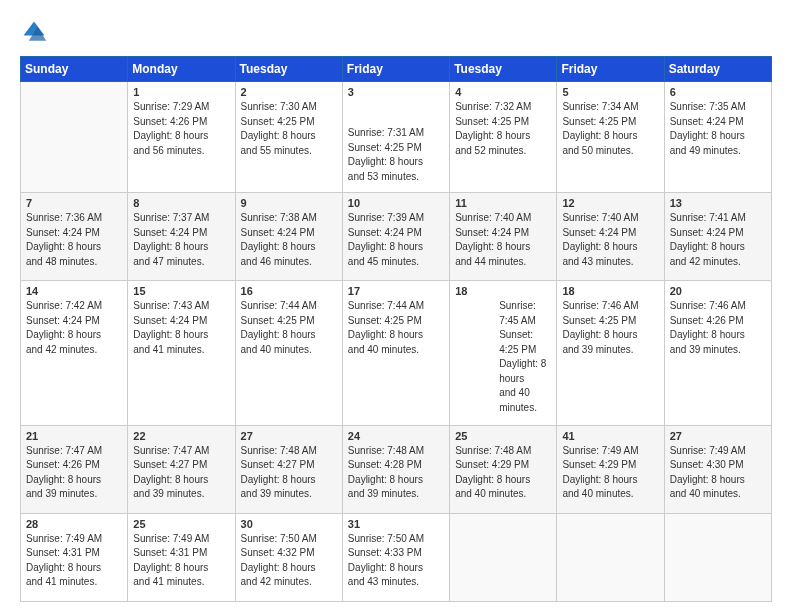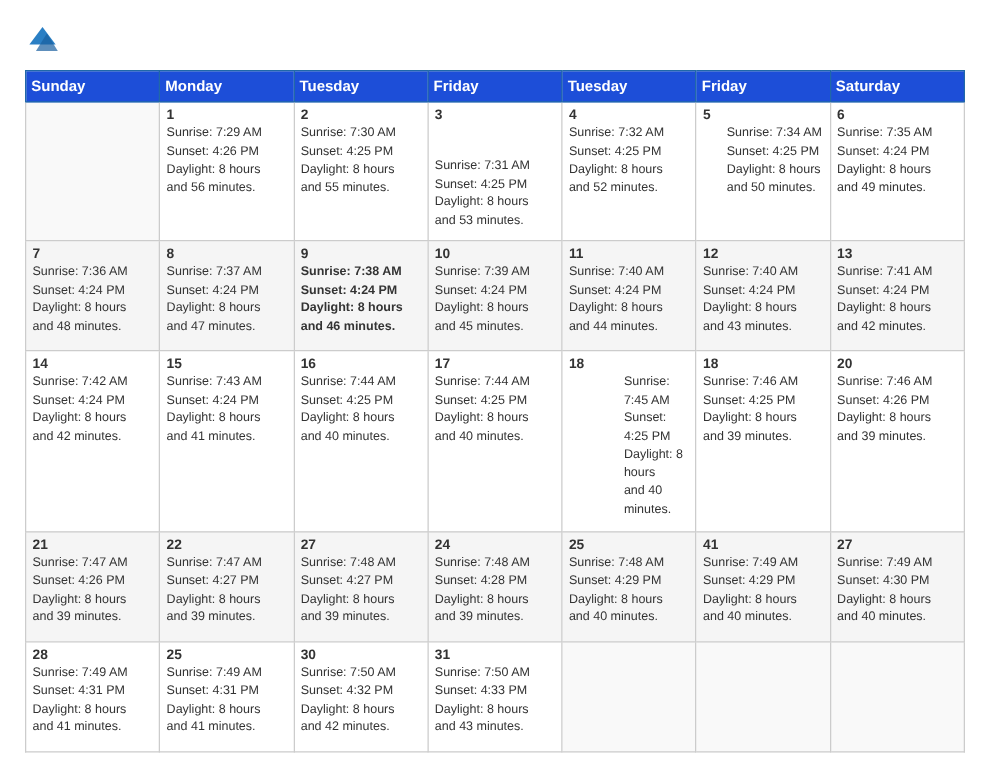--- a/index.html
+++ b/index.html
@@ -158,21 +158,21 @@
           </td>
           <td>
             <span class="day-num">4</span>
             <div class="day-info" style="white-space: pre-line;">Sunrise: 7:32 AM
 Sunset: 4:25 PM
 Daylight: 8 hours
 and 52 minutes.</div>
           </td>
           <td>
             <span class="day-num">5</span>
-            <div class="day-info" style="white-space: pre-line; margin-left: 19px;">Sunrise: 7:34 AM
+            <div class="day-info" style="white-space: pre-line;">Sunrise: 7:34 AM
 Sunset: 4:25 PM
 Daylight: 8 hours
 and 50 minutes.</div>
           </td>
           <td>
             <span class="day-num">6</span>
             <div class="day-info" style="white-space: pre-line;">Sunrise: 7:35 AM
 Sunset: 4:24 PM
 Daylight: 8 hours
 and 49 minutes.</div>
@@ -188,21 +188,21 @@
           </td>
           <td>
             <span class="day-num">8</span>
             <div class="day-info" style="white-space: pre-line;">Sunrise: 7:37 AM
 Sunset: 4:24 PM
 Daylight: 8 hours
 and 47 minutes.</div>
           </td>
           <td>
             <span class="day-num">9</span>
-            <div class="day-info" style="white-space: pre-line; font-weight: bold;">Sunrise: 7:38 AM
+            <div class="day-info" style="white-space: pre-line;">Sunrise: 7:38 AM
 Sunset: 4:24 PM
 Daylight: 8 hours
 and 46 minutes.</div>
           </td>
           <td>
             <span class="day-num">10</span>
             <div class="day-info" style="white-space: pre-line;">Sunrise: 7:39 AM
 Sunset: 4:24 PM
 Daylight: 8 hours
 and 45 minutes.</div>

